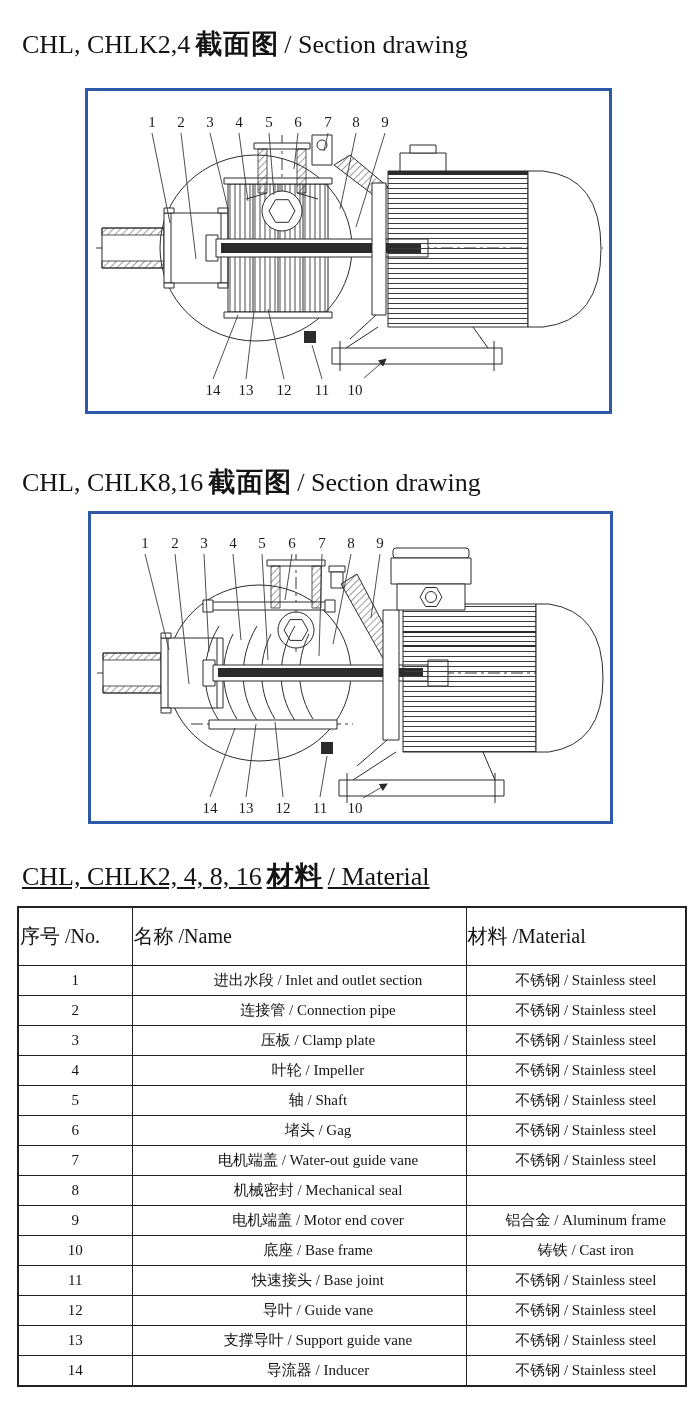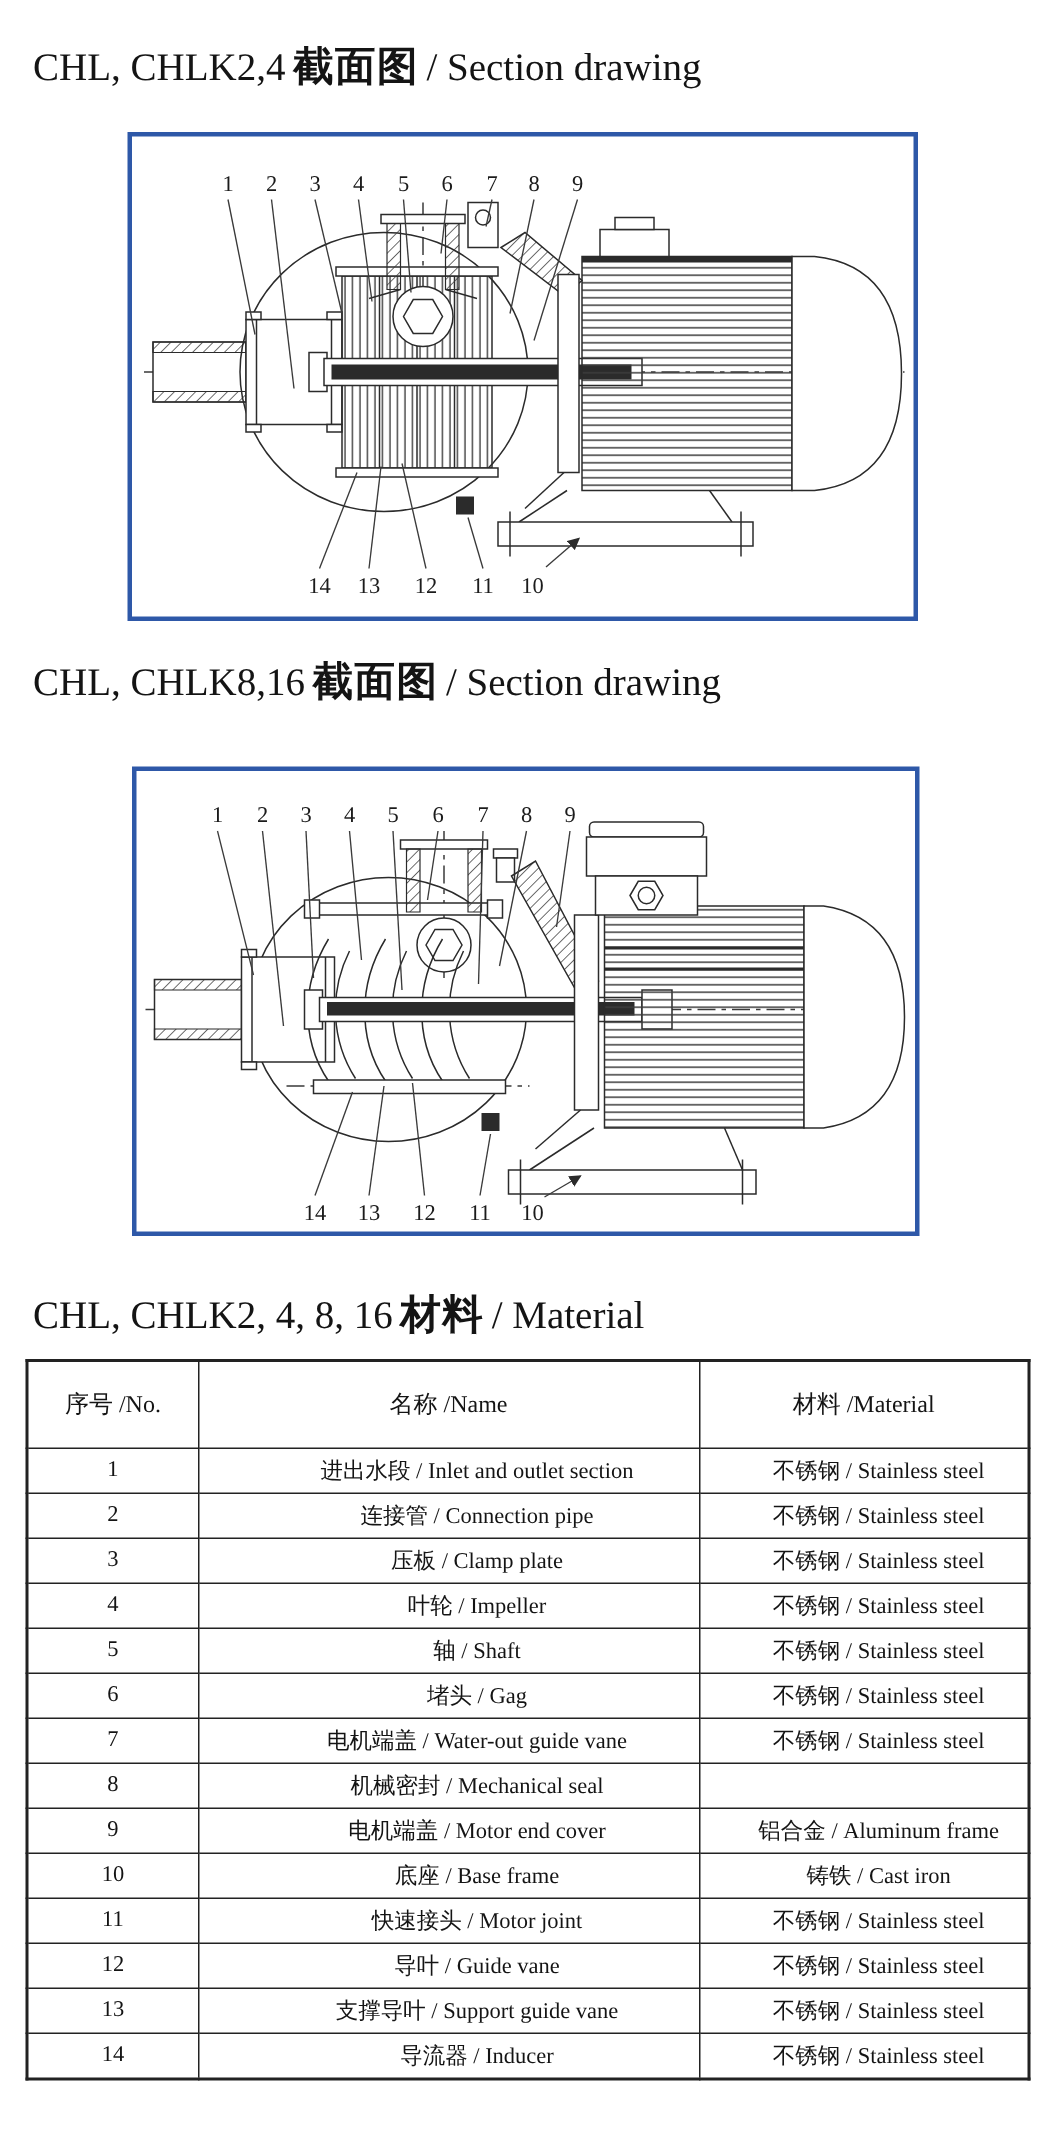--- a/index.html
+++ b/index.html
@@ -16,21 +16,21 @@
   .ln{stroke:#2b2b2b;stroke-width:1;fill:none;}
   .lnf{stroke:#2b2b2b;stroke-width:1;fill:#ffffff;}
   .dk{fill:#2b2b2b;stroke:none;}
   .cl{stroke:#3a3a3a;stroke-width:1;stroke-dasharray:12 4 3 4;fill:none;}
   .leader{stroke:#3a3a3a;stroke-width:0.9;fill:none;}
   .callout{font-family:"Liberation Serif", serif;font-size:15px;fill:#1b1b1b;}
   #mtable{position:absolute;left:17px;top:906px;width:668px;border-collapse:collapse;
           table-layout:fixed;font-size:15px;color:#141414;}
   #mtable,#mtable th,#mtable td{border:1px solid #222;}
   #mtable{border:2px solid #222;}
-  #mtable th{height:55px;font-weight:400;font-size:16px;text-align:center;}
+  #mtable th{height:55px;font-weight:400;font-size:20px;text-align:left;}
   #mtable td{height:29px;padding:0;}
   .c-no{text-align:center;}
   .c-name{text-align:center;padding-left:38px !important;}
   .c-mat{text-align:center;padding-left:20px !important;}
 </style>
 </head>
 <body>
 
 <div id="page">
 
@@ -164,21 +164,21 @@
         <text class="callout" x="297" y="36">9</text>
         <text class="callout" x="125" y="304">14</text>
         <text class="callout" x="158" y="304">13</text>
         <text class="callout" x="196" y="304">12</text>
         <text class="callout" x="234" y="304">11</text>
         <text class="callout" x="267" y="304">10</text>
       </g>
     </svg>
   </div>
 
-  <div class="title" style="top:436px;">
+  <div class="title" style="top:464px;">
     <span>CHL, CHLK8,16</span><span class="cjk">截面图</span><span>/ Section drawing</span>
   </div>
 
   <div id="fig2" class="figbox">
     <svg width="519" height="307" viewBox="0 0 519 307">
       <g>
 
         <line class="cl" x1="6" y1="159" x2="512" y2="159"></line>
         <line class="cl" x1="205" y1="40" x2="205" y2="138"></line>
         <line class="cl" x1="100" y1="210" x2="262" y2="210"></line>
@@ -297,21 +297,21 @@
         <text class="callout" x="289" y="34">9</text>
         <text class="callout" x="119" y="299">14</text>
         <text class="callout" x="155" y="299">13</text>
         <text class="callout" x="192" y="299">12</text>
         <text class="callout" x="229" y="299">11</text>
         <text class="callout" x="264" y="299">10</text>
       </g>
     </svg>
   </div>
 
-  <div class="title" style="top:858px;">
+  <div class="title" style="top:858px;text-decoration:underline;">
     <span>CHL, CHLK2, 4, 8, 16</span><span class="cjk">材料</span><span>/ Material</span>
   </div>
 
   <table id="mtable">
     <colgroup>
       <col style="width:114px">
         <col style="width:334px">
         <col style="width:220px">
     </colgroup>
     <thead>
@@ -367,21 +367,21 @@
         <td class="c-name">电机端盖 / Motor end cover</td>
         <td class="c-mat">铝合金 / Aluminum frame</td>
       </tr>
       <tr>
         <td class="c-no">10</td>
         <td class="c-name">底座 / Base frame</td>
         <td class="c-mat">铸铁 / Cast iron</td>
       </tr>
       <tr>
         <td class="c-no">11</td>
-        <td class="c-name">快速接头 / Motor joint</td>
+        <td class="c-name">快速接头 / Base joint</td>
         <td class="c-mat">不锈钢 / Stainless steel</td>
       </tr>
       <tr>
         <td class="c-no">12</td>
         <td class="c-name">导叶 / Guide vane</td>
         <td class="c-mat">不锈钢 / Stainless steel</td>
       </tr>
       <tr>
         <td class="c-no">13</td>
         <td class="c-name">支撑导叶 / Support guide vane</td>

